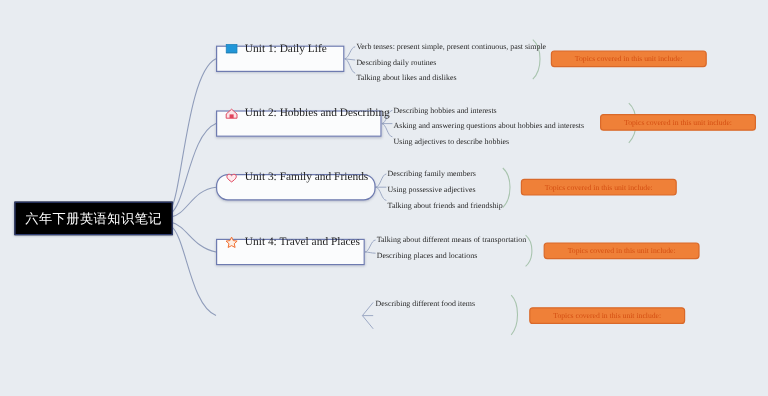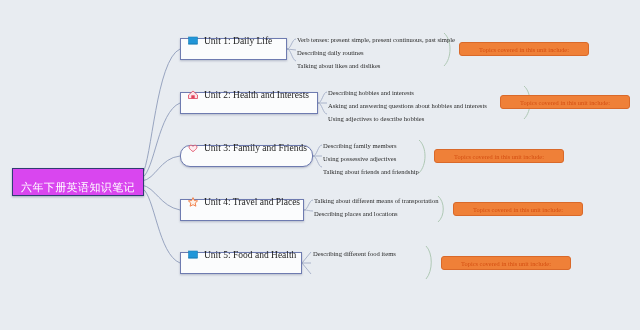--- a/index.html
+++ b/index.html
@@ -22,25 +22,25 @@
     width: 640px;
     height: 330px;
     pointer-events: none;
   }
   .root-node {
     position: absolute;
     left: 12px;
     top: 168px;
     width: 130px;
     height: 26px;
-    background: #d946ef;
+    background: #000000;
     border: 1px solid #2f3d72;
     box-shadow: 0 1px 2px rgba(40,50,80,.35);
     display: flex;
-    align-items: flex-end;
+    align-items: center;
     justify-content: center;
     color: #ffffff;
     font-family: "DejaVu Sans", sans-serif;
     font-size: 11px;
     letter-spacing: .4px;
     white-space: nowrap;
   }
   .unit-node {
     position: absolute;
     height: 22px;
@@ -159,21 +159,21 @@
   </div>
   <div class="badge" style="left:459px; top:42px; width:130px;">
     <span class="badge-text">Topics covered in this unit include:</span>
   </div>
 
   <div class="unit-node" style="left:180px; top:92px; width:138px;">
     <svg class="unit-icon" viewBox="0 0 12 12">
       <path d="M6 2 L10.5 6 L10.5 9.5 L1.5 9.5 L1.5 6 Z" fill="#fbe3e7" stroke="#e0435c" stroke-width="0.8"></path>
       <rect x="4.3" y="6.3" width="3.4" height="3.2" fill="#e0435c"></rect>
     </svg>
-    <span class="unit-label">Unit 2: Health and Interests</span>
+    <span class="unit-label">Unit 2: Hobbies and Describing</span>
   </div>
   <div class="topics" style="left:328px; top:86px;">
     <div class="topic-line">Describing hobbies and interests</div>
     <div class="topic-line">Asking and answering questions about hobbies and interests</div>
     <div class="topic-line">Using adjectives to describe hobbies</div>
   </div>
   <div class="badge" style="left:500px; top:95px; width:130px;">
     <span class="badge-text">Topics covered in this unit include:</span>
   </div>
 
@@ -199,28 +199,20 @@
     <span class="unit-label">Unit 4: Travel and Places</span>
   </div>
   <div class="topics" style="left:314px; top:194px;">
     <div class="topic-line">Talking about different means of transportation</div>
     <div class="topic-line">Describing places and locations</div>
   </div>
   <div class="badge" style="left:453px; top:202px; width:130px;">
     <span class="badge-text">Topics covered in this unit include:</span>
   </div>
 
-  <div class="unit-node" style="left:180px; top:252px; width:122px;">
-    <svg class="unit-icon" viewBox="0 0 12 12">
-      <rect x="1.5" y="2" width="9" height="7" fill="#2196d8"></rect>
-      <rect x="1.5" y="2" width="9" height="7" fill="none" stroke="#1b7fb8" stroke-width="0.6"></rect>
-      <path d="M1.5 9 L10.5 9" stroke="#1b7fb8" stroke-width="0.8"></path>
-    </svg>
-    <span class="unit-label">Unit 5: Food and Health</span>
-  </div>
   <div class="topics" style="left:313px; top:247px;">
     <div class="topic-line">Describing different food items</div>
   </div>
   <div class="badge" style="left:441px; top:256px; width:130px;">
     <span class="badge-text">Topics covered in this unit include:</span>
   </div>
 
 </div>
 
 </body></html>

